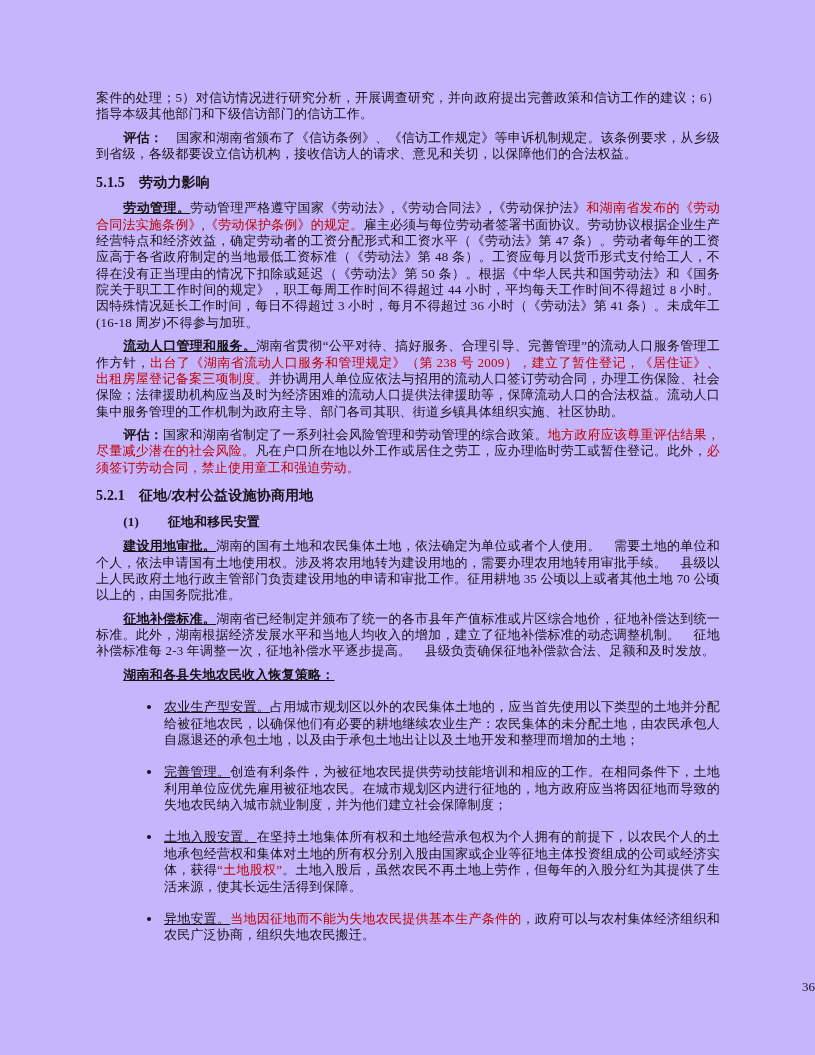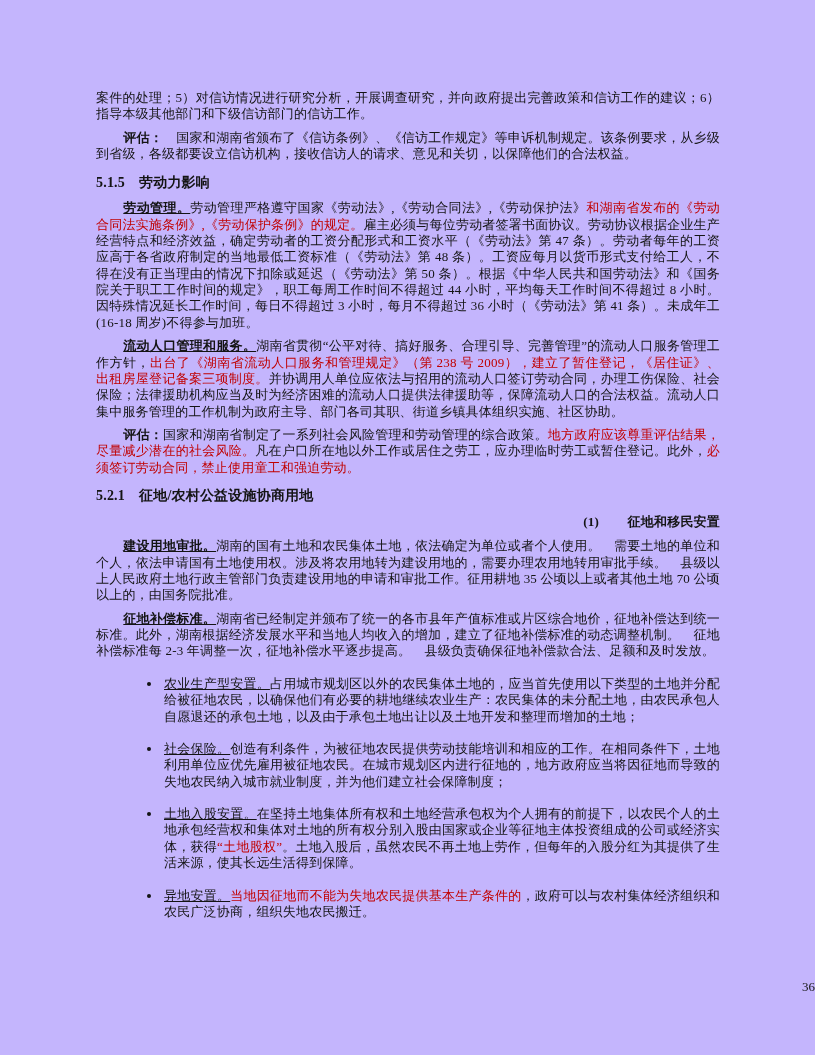--- a/index.html
+++ b/index.html
@@ -32,21 +32,21 @@
   .u { text-decoration: underline; }
   .red { color: #c00000; }
   .heading {
     font-weight: bold;
     font-size: 14px;
     margin: 11px 0 9px 0;
     text-indent: 0;
     text-align: left;
   }
   .heading .htitle { margin-left: 1em; }
-  .heading.sub-item { text-indent: 2.1em; font-size: 13px; margin: 9px 0 8px 0; text-align: right; }
+  .heading.sub-item { text-indent: 2.1em; font-size: 13px; margin: 9px 0 8px 0; }
   .heading.sub-item .htitle { margin-left: 2.2em; }
   ul.bullets {
     margin: 1px 0 0 0;
     padding: 0 0 0 66px;
     list-style: disc outside;
   }
   ul.bullets li {
     margin: 16px 0 2px 0;
     padding-left: 2px;
   }
@@ -80,24 +80,25 @@
 
 
     <p class="heading"><span>5.2.1</span><span class="htitle">征地/农村公益设施协商用地</span></p>
 
     <p class="heading sub-item"><span>(1)</span><span class="htitle">征地和移民安置</span></p>
 
     <p class="para"><span class="bold u">建设用地审批。</span><span>湖南的国有土地和农民集体土地，依法确定为单位或者个人使用。　需要土地的单位和个人，依法申请国有土地使用权。涉及将农用地转为建设用地的，需要办理农用地转用审批手续。　县级以上人民政府土地行政主管部门负责建设用地的申请和审批工作。征用耕地 35 公顷以上或者其他土地 70 公顷以上的，由国务院批准。</span></p>
 
     <p class="para"><span class="bold u">征地补偿标准。</span><span>湖南省已经制定并颁布了统一的各市县年产值标准或片区综合地价，征地补偿达到统一标准。此外，湖南根据经济发展水平和当地人均收入的增加，建立了征地补偿标准的动态调整机制。　征地补偿标准每 2-3 年调整一次，征地补偿水平逐步提高。　县级负责确保征地补偿款合法、足额和及时发放。</span></p>
 
+    <p class="para"><span class="bold u">湖南和各县失地农民收入恢复策略：</span></p>
 
     <ul class="bullets">
       <li><span class="u">农业生产型安置。</span><span>占用城市规划区以外的农民集体土地的，应当首先使用以下类型的土地并分配给被征地农民，以确保他们有必要的耕地继续农业生产：农民集体的未分配土地，由农民承包人自愿退还的承包土地，以及由于承包土地出让以及土地开发和整理而增加的土地；</span><span class="red"></span><span></span></li>
-      <li><span class="u">社会保险。</span><span>创造有利条件，为被征地农民提供劳动技能培训和相应的工作。在相同条件下，土地利用单位应优先雇用被征地农民。在城市规划区内进行征地的，地方政府应当将因征地而导致的失地农民纳入城市就业制度，并为他们建立社会保障制度；</span><span class="red"></span><span></span></li>
+      <li><span class="u">完善管理。</span><span>创造有利条件，为被征地农民提供劳动技能培训和相应的工作。在相同条件下，土地利用单位应优先雇用被征地农民。在城市规划区内进行征地的，地方政府应当将因征地而导致的失地农民纳入城市就业制度，并为他们建立社会保障制度；</span><span class="red"></span><span></span></li>
       <li><span class="u">土地入股安置。</span><span>在坚持土地集体所有权和土地经营承包权为个人拥有的前提下，以农民个人的土地承包经营权和集体对土地的所有权分别入股由国家或企业等征地主体投资组成的公司或经济实体，获得</span><span class="red">“土地股权”</span><span>。土地入股后，虽然农民不再土地上劳作，但每年的入股分红为其提供了生活来源，使其长远生活得到保障。</span></li>
       <li><span class="u">异地安置。</span><span></span><span class="red">当地因征地而不能为失地农民提供基本生产条件的</span><span>，政府可以与农村集体经济组织和农民广泛协商，组织失地农民搬迁。</span></li>
     </ul>
 
   </div>
 
   <div class="pagenum">36</div>
 </div>
 
 </body></html>

